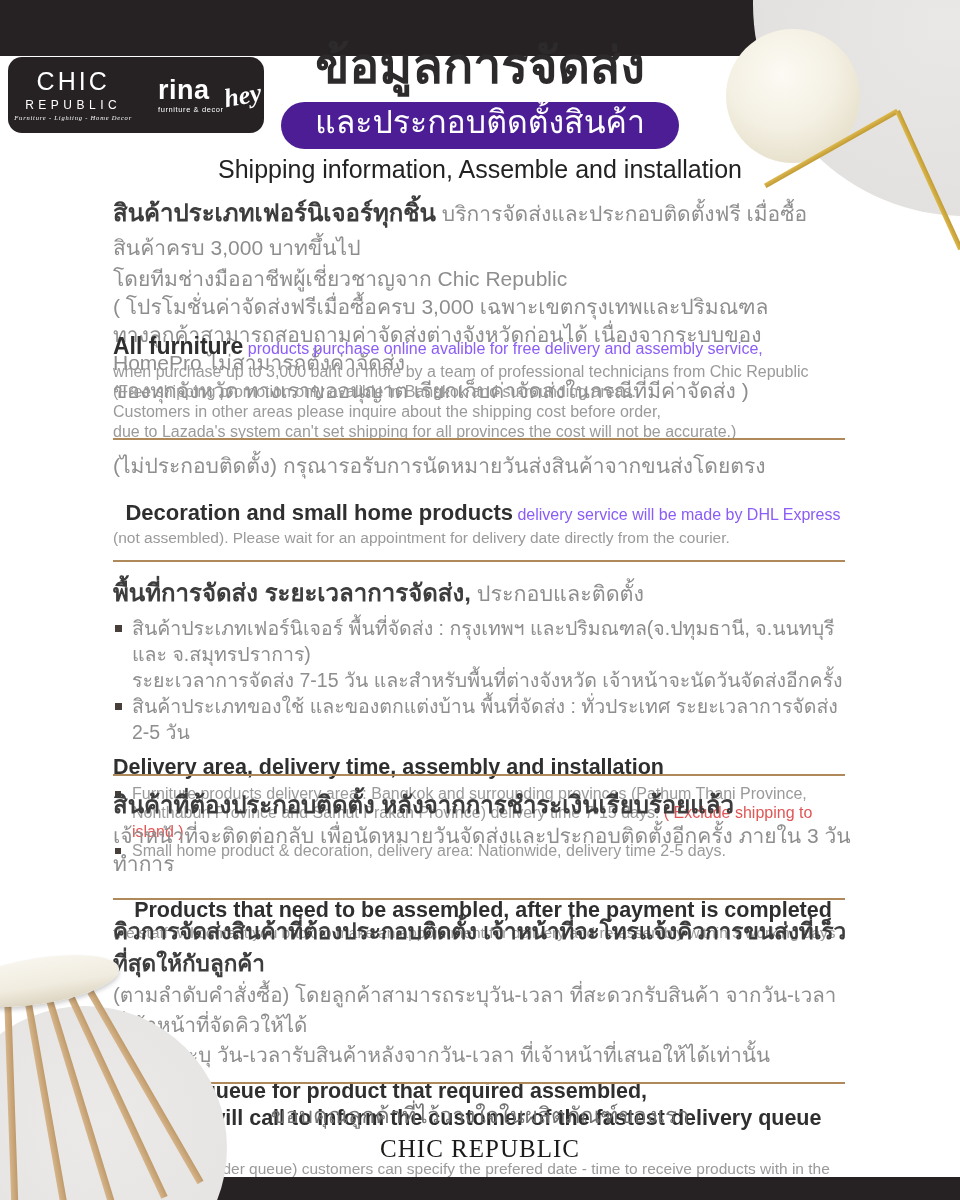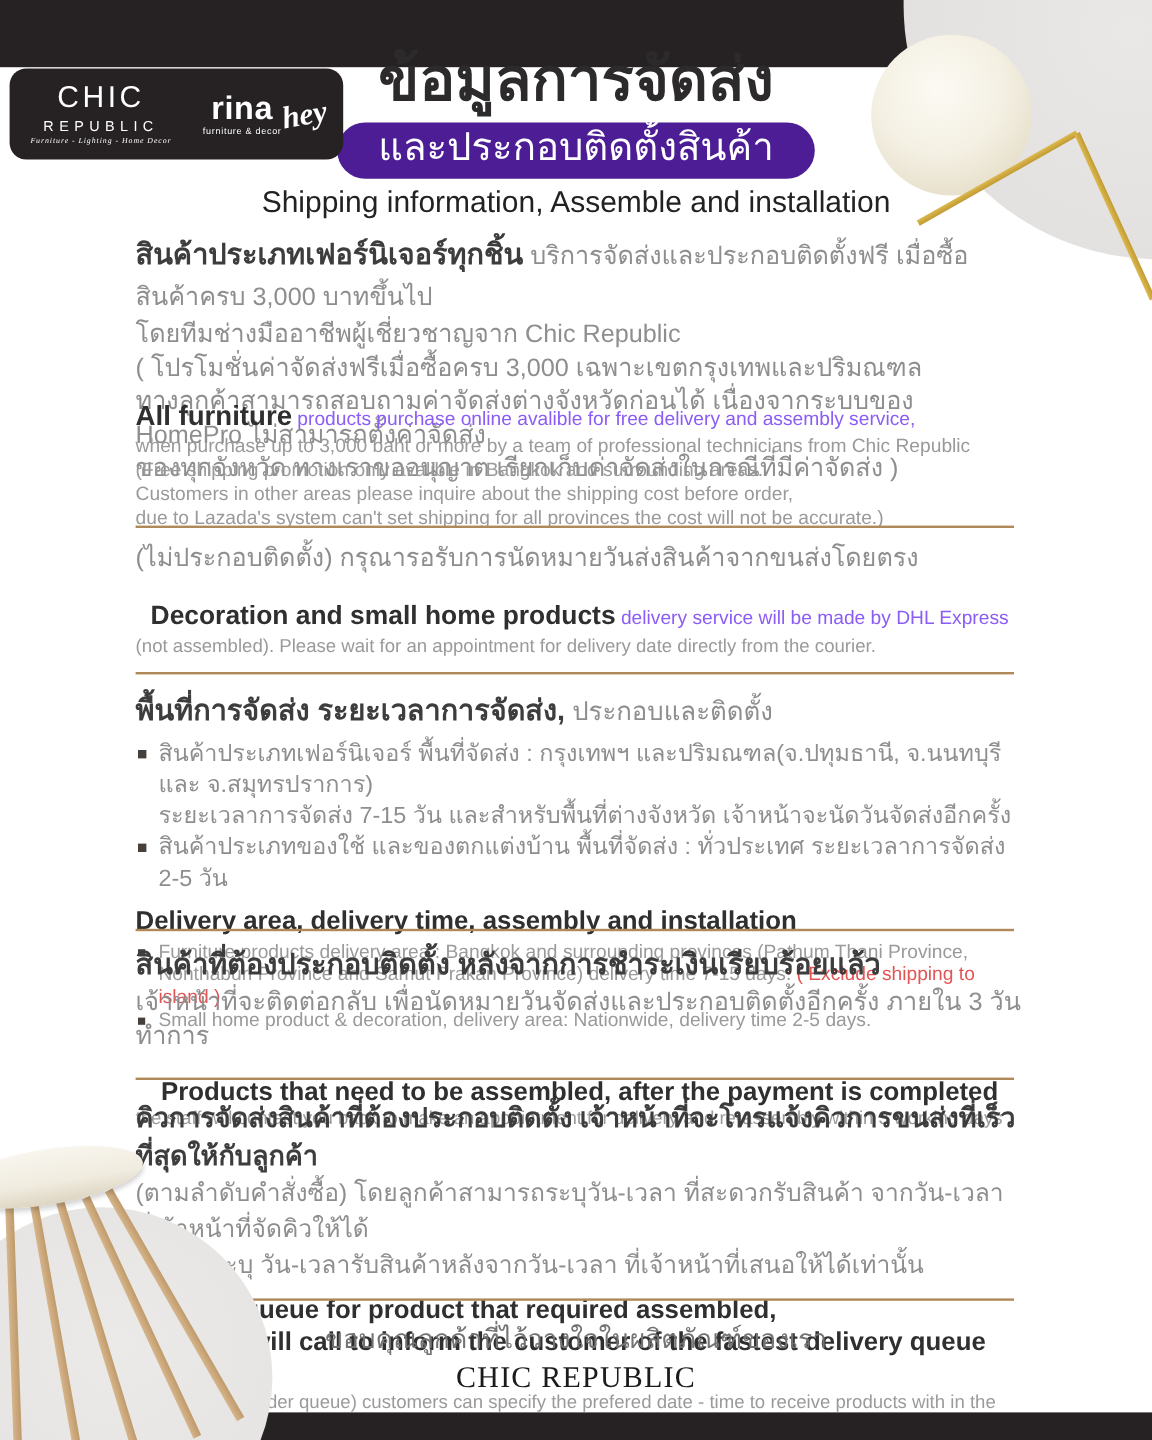--- a/index.html
+++ b/index.html
@@ -14,27 +14,27 @@
   
   .circle-top-right{position:absolute;left:753px;top:-208px;width:424px;height:424px;border-radius:50%;
     background:radial-gradient(circle at 45% 55%, #e9e8e6 0%, #e2e1df 60%, #d9d8d6 100%);z-index:2;}
   .lamp-sphere{position:absolute;left:726px;top:29px;width:134px;height:134px;border-radius:50%;
     background:radial-gradient(circle at 42% 34%, #fcfaf4 0%, #f4f0e3 45%, #e3dcc6 85%, #d8d0b8 100%);z-index:3;}
   .rod{position:absolute;width:5px;background:linear-gradient(to right,#dcb94e,#c19a33);transform-origin:top center;z-index:4;}
   .rod-right{left:895px;top:111px;height:152px;transform:rotate(-24.5deg);}
   .rod-left{left:895px;top:111px;height:152px;transform:rotate(60.5deg);}
 
   
-  .logo-plate{position:absolute;left:8px;top:57px;width:278px;height:76px;background:#262223;border-radius:14px;
+  .logo-plate{position:absolute;left:8px;top:57px;width:256px;height:76px;background:#262223;border-radius:14px;
     display:flex;align-items:center;justify-content:center;gap:26px;z-index:5;color:#fff;}
   .chic-logo{text-align:center;line-height:1;}
   .chic-name{font-size:25px;letter-spacing:3px;font-weight:400;}
   .chic-sub{font-size:12px;letter-spacing:4.5px;margin-top:5px;}
   .chic-tag{font-size:6.5px;letter-spacing:0.8px;margin-top:4px;font-style:italic;font-family:"Liberation Serif","DejaVu Serif",serif;}
-  .rina-logo{position:relative;text-align:center;line-height:1;padding-right:34px;}
+  .rina-logo{position:relative;text-align:left;line-height:1;padding-right:34px;}
   .rina-name{font-size:27px;font-weight:700;letter-spacing:0.5px;}
   .rina-sub{font-size:7.5px;letter-spacing:0.6px;margin-top:2px;}
   .rina-script{position:absolute;right:-4px;top:6px;font-size:26px;font-style:italic;
     font-family:"Liberation Serif","DejaVu Serif",serif;transform:rotate(-10deg);font-weight:600;}
 
   
   .head-wrap{position:absolute;left:180px;top:36px;width:600px;text-align:center;z-index:3;}
   .title-th{font-size:50px;font-weight:800;color:#2d2a2b;line-height:1.2;}
   .pill{display:inline-block;margin-top:6px;background:#4c1d95;color:#ffffff;border-radius:24px;
     padding:2px 34px 8px 34px;font-size:32px;line-height:1.15;}

